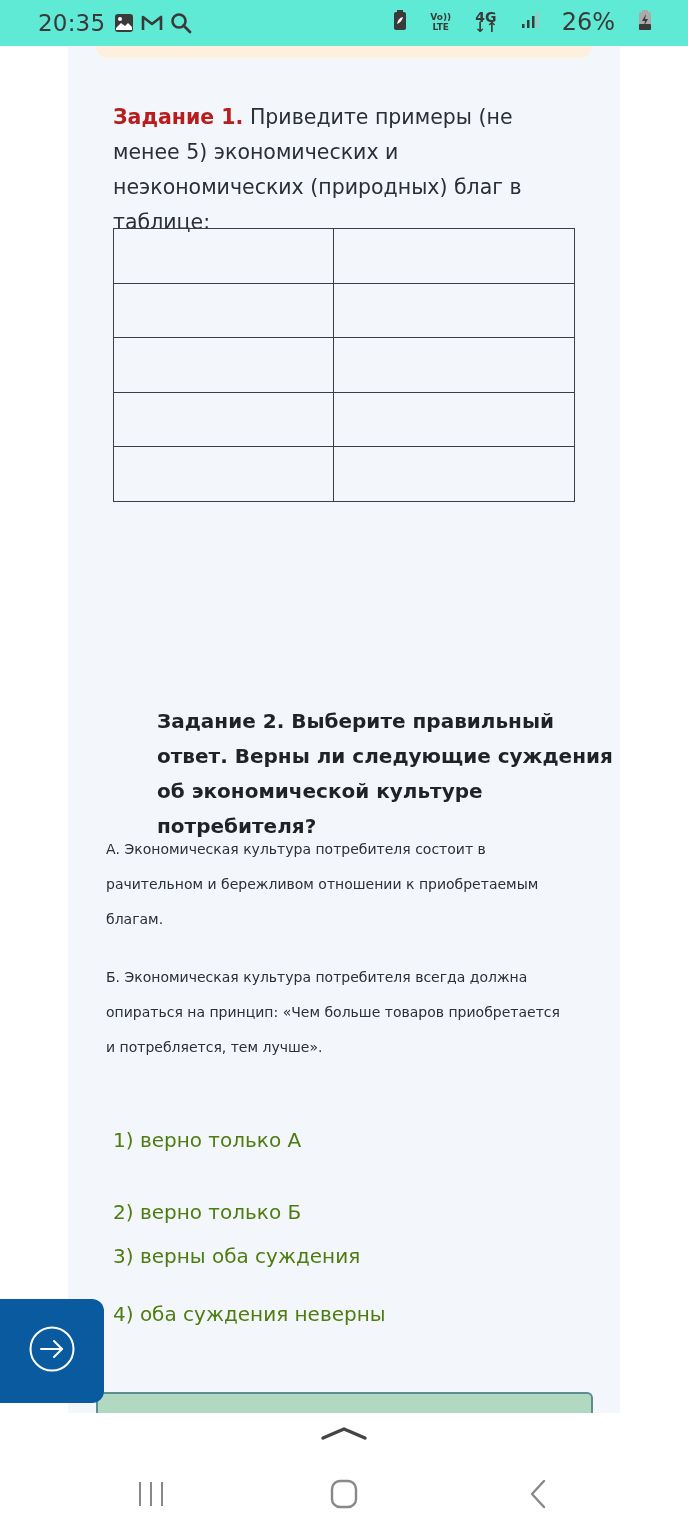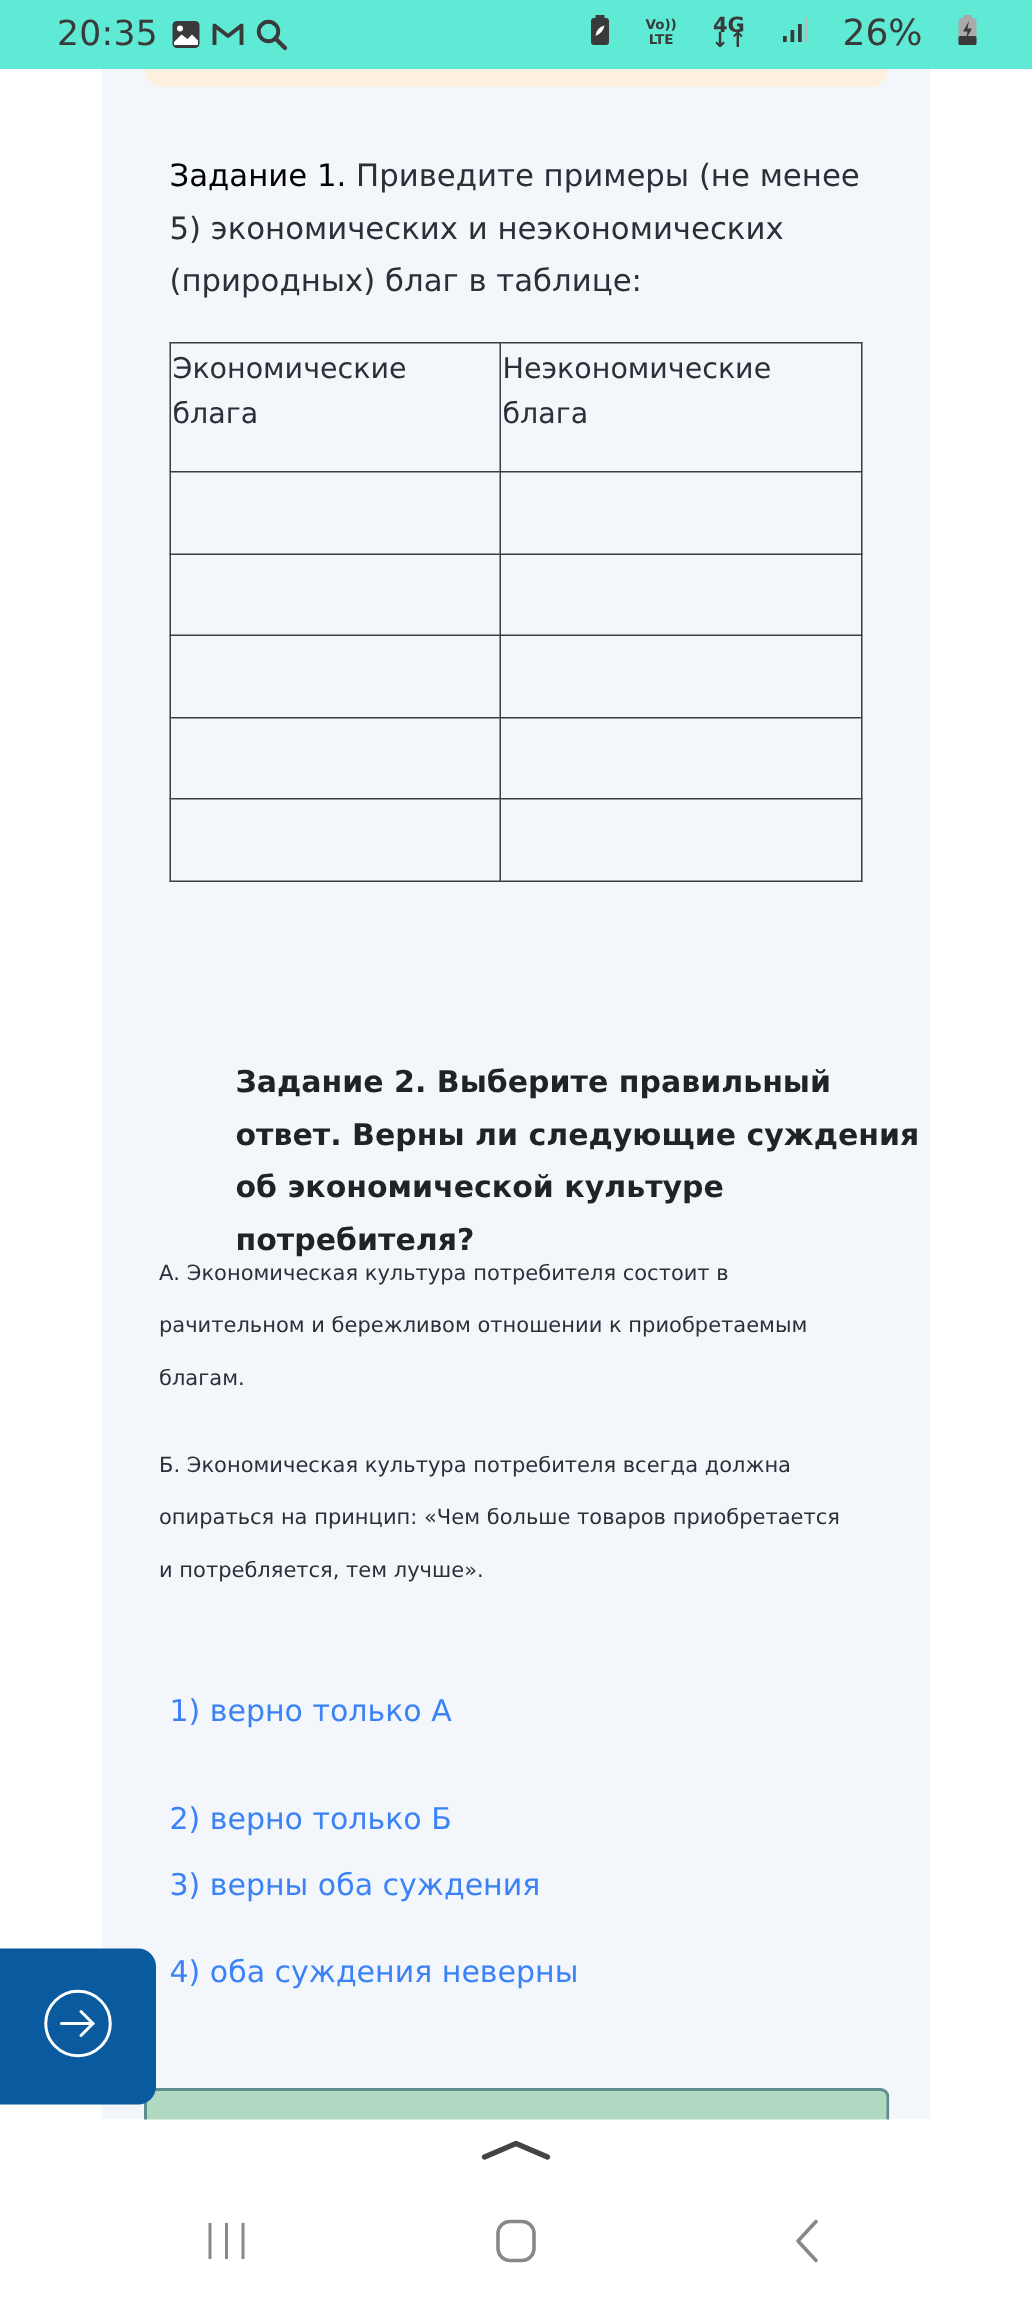--- a/index.html
+++ b/index.html
@@ -12,33 +12,33 @@
     .sb-left-icons { position: absolute; left: 114px; top: 12px; display: flex; gap: 6px; align-items: center; }
     .sb-right { position: absolute; right: 36px; top: 8px; display: flex; align-items: center; gap: 23px; color: #3a3a3a; }
     .sb-small { font-size: 9px; line-height: 10px; font-weight: bold; text-align: center; color: #3a3a3a; }
     .sb-pct { font-size: 24px; color: #3a3a3a; }
 
     
     .content { position: absolute; left: 68px; top: 0; width: 552px; height: 1413px; background: #f3f6fb; }
     .top-banner { position: absolute; left: 96px; top: 30px; width: 496px; height: 28px; background: #fdf0de; border-radius: 0 0 12px 12px; z-index: 1; }
 
     .task1 { position: absolute; left: 113px; top: 100px; width: 470px; font-size: 20.5px; line-height: 35px; color: #2b2f36; }
-    .task1 b { font-weight: normal; color: #000000; }
+    .task1 b { font-weight: bold; color: #b91c1c; }
 
     table.goods { position: absolute; left: 113px; top: 228px; width: 462px; border-collapse: collapse; }
     table.goods td { border: 1.3px solid #3b3f45; vertical-align: top; font-size: 19px; line-height: 30px; color: #2b2f36; padding: 2px 0 0 1px; }
     table.goods tr.head td { height: 86px; }
     table.goods tr.row td { height: 54.5px; }
     table.goods td.c1 { width: 220px; }
 
     .task2-title { position: absolute; left: 113px; top: 704px; width: 460px; font-size: 20px; line-height: 35px; font-weight: bold; color: #1f2328; margin-left: 44px; }
     .para { position: absolute; left: 106px; width: 460px; font-size: 14px; line-height: 35px; color: #2b2f36; }
     .pA { top: 832px; }
     .pB { top: 960px; }
-    .opt { position: absolute; left: 113px; font-size: 20px; line-height: 30px; color: #3b82f6; }
+    .opt { position: absolute; left: 113px; font-size: 20px; line-height: 30px; color: #4d7c0f; }
 
     
     .next-btn { position: absolute; left: 0; top: 1299px; width: 104px; height: 104px; background: #0a5aa0; border-radius: 0 12px 12px 0; display: flex; align-items: center; justify-content: center; z-index: 3; }
 
     .green-block { position: absolute; left: 96px; top: 1392px; width: 497px; height: 30px; background: #b1d9c2; border: 2px solid #5e8d8f; border-bottom: none; border-radius: 6px 6px 0 0; z-index: 2; }
 
     
     .bottom-area { position: absolute; left: 0; top: 1413px; width: 688px; height: 123px; background: #fff; z-index: 4; }
     .swipe-up { position: absolute; left: 320px; top: 12px; }
     .nav-bar { position: absolute; top: 60px; left: 0; width: 688px; height: 50px; }
@@ -107,24 +107,20 @@
   </div>
 </div>
 
 <div class="content"></div>
 <div class="top-banner"></div>
 
 <p class="task1"><b>Задание 1.</b><span> Приведите примеры (не менее 5) экономических и неэкономических (природных) благ в таблице:</span></p>
 
 <table class="goods">
   <tbody>
-      <tr class="head">
-    <td class="c1">Экономические блага</td>
-    <td>Неэкономические блага</td>
-  </tr>
   <tr class="row">
     <td class="c1"></td>
     <td></td>
   </tr>
   <tr class="row">
     <td class="c1"></td>
     <td></td>
   </tr>
   <tr class="row">
     <td class="c1"></td>

